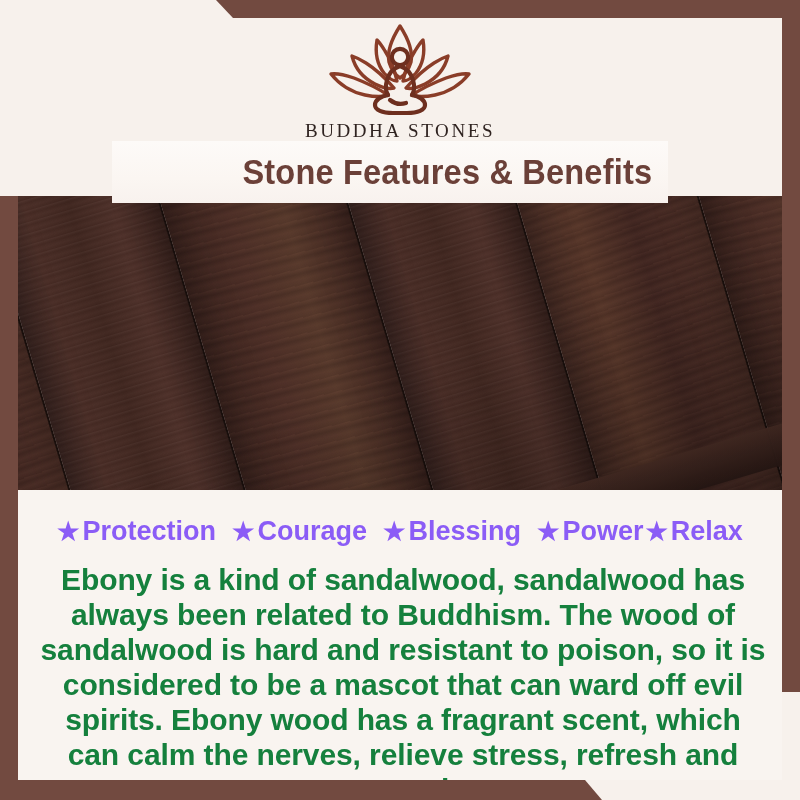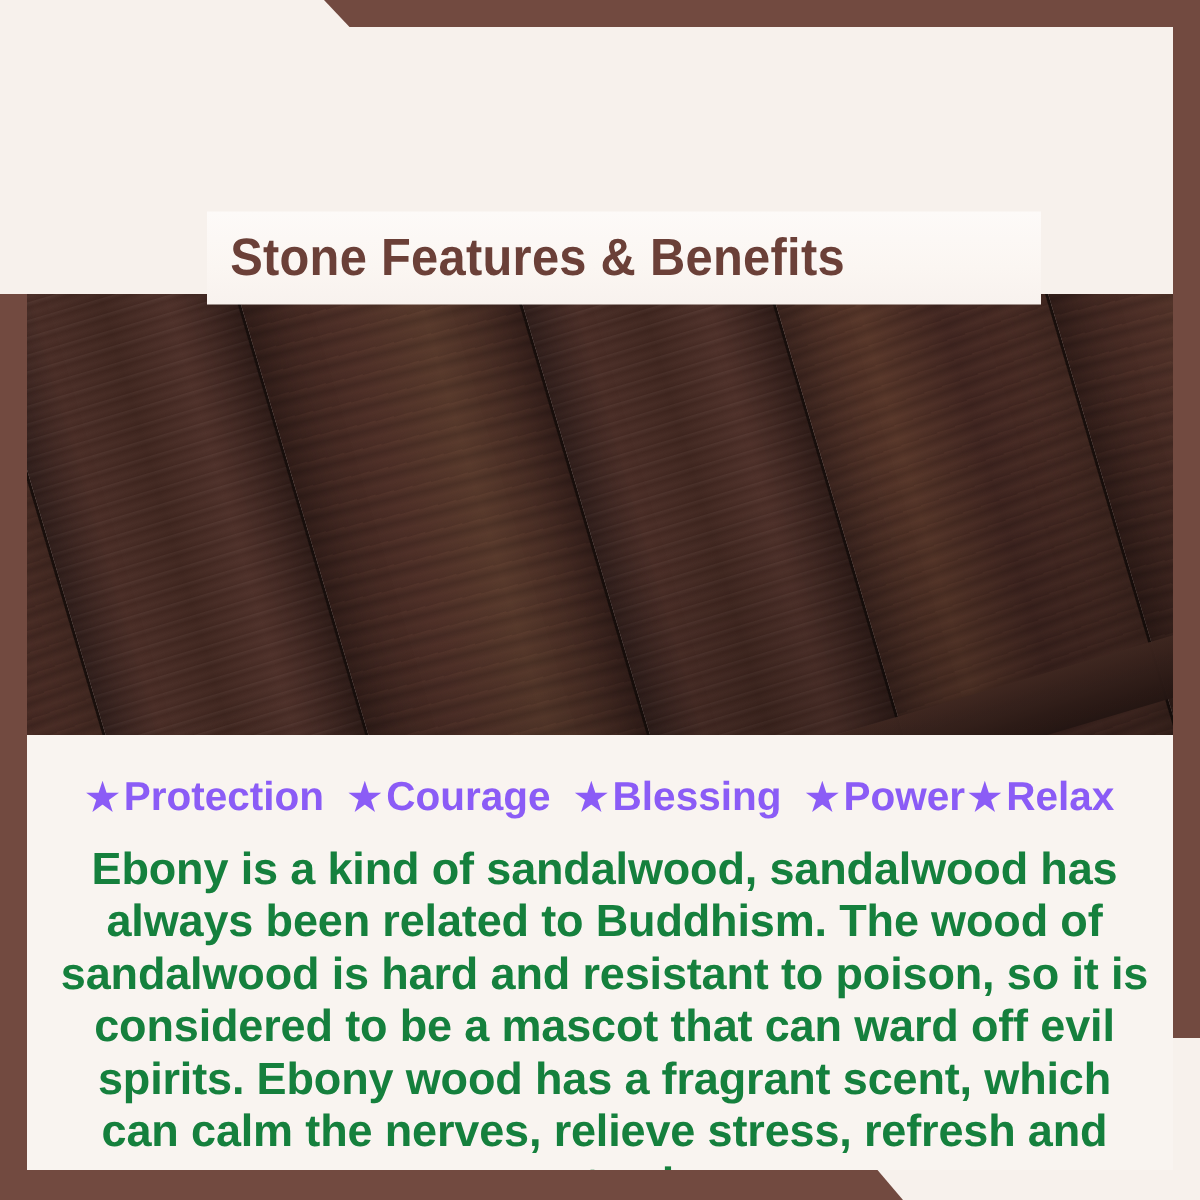--- a/index.html
+++ b/index.html
@@ -105,28 +105,28 @@
     font-size: 19px;
     letter-spacing: 2.6px;
     color: #2f2320;
     font-weight: 400;
   }
 
   
   .title-band {
     position: absolute;
     top: 141px;
-    left: 138px;
+    left: 112px;
     width: 556px;
     height: 62px;
     background: linear-gradient(180deg,#fdfaf8 0%, #fbf6f2 60%, #f8f2ee 100%);
     z-index: 5;
     display: flex;
     align-items: center;
-    justify-content: flex-start;
+    justify-content: flex-end;
   }
   .title-text {
     font-family: "Liberation Sans Narrow", "Liberation Sans", sans-serif;
     font-size: 35px;
     font-weight: bold;
     color: #6b4038;
     letter-spacing: 0.2px;
     transform: scaleX(0.93);
     white-space: nowrap;
   }
@@ -288,20 +288,43 @@
       <div class="plank grain-b" style="left:342px;width:178px;"></div>
       <div class="plank" style="left:522px;width:160px;"></div>
       <div class="plank grain-a" style="left:684px;width:174px;"></div>
       <div class="plank grain-b" style="left:860px;width:170px;"></div>
 
     </div>
     <div class="slab-edge"></div>
     <div class="photo-shade-top"></div>
   </div>
 
+  <div class="header">
+    <div class="logo-wrap">
+      <svg class="logo-mark" width="190" height="100" viewBox="0 0 190 100">
+        <g fill="none" stroke="#8a3d28" stroke-width="3.4" stroke-linecap="round" stroke-linejoin="round">
+          <path d="M95 8 C86 22 82 34 84 44 C87 54 92 58 95 60 C98 58 103 54 106 44 C108 34 104 22 95 8 Z"></path>
+          <path d="M72 22 C70 34 72 46 79 55 C84 61 89 63 92 63 C90 54 86 42 80 33 C77 28 74 24 72 22 Z"></path>
+          <path d="M118 22 C120 34 118 46 111 55 C106 61 101 63 98 63 C100 54 104 42 110 33 C113 28 116 24 118 22 Z"></path>
+          <path d="M47 38 C50 50 58 60 70 66 C78 70 85 71 89 70 C82 62 72 52 61 45 C55 41 50 39 47 38 Z"></path>
+          <path d="M143 38 C140 50 132 60 120 66 C112 70 105 71 101 70 C108 62 118 52 129 45 C135 41 140 39 143 38 Z"></path>
+          <path d="M26 56 C34 66 46 74 60 77 C70 79 78 79 83 77 C74 71 62 65 49 60 C40 57 31 55 26 56 Z"></path>
+          <path d="M164 56 C156 66 144 74 130 77 C120 79 112 79 107 77 C116 71 128 65 141 60 C150 57 159 55 164 56 Z"></path>
+        </g>
+        <g fill="none" stroke="#6e2f1f" stroke-width="4.2" stroke-linecap="round" stroke-linejoin="round">
+          <circle cx="95" cy="39" r="8.2"></circle>
+          <path d="M95 48 C89 50 84 55 82 62 C80 69 81 74 83 77"></path>
+          <path d="M95 48 C101 50 106 55 108 62 C110 69 109 74 107 77"></path>
+          <path d="M83 77 C76 78 70 82 70 87 C70 92 77 95 88 95 L102 95 C113 95 120 92 120 87 C120 82 114 78 107 77"></path>
+          <path d="M85 82 C90 86 95 87 101 85"></path>
+        </g>
+      </svg>
+      <div class="logo-text">BUDDHA STONES</div>
+    </div>
+  </div>
 
   <div class="title-band">
     <div class="title-text">Stone Features &amp; Benefits</div>
   </div>
 
 
   <div class="content">
     <div class="benefits">
       <span class="benefit gap-wide"><span class="star">★</span><span>Protection</span></span><span class="benefit gap-wide"><span class="star">★</span><span>Courage</span></span><span class="benefit gap-wide"><span class="star">★</span><span>Blessing</span></span><span class="benefit gap-tight"><span class="star">★</span><span>Power</span></span><span class="benefit"><span class="star">★</span><span>Relax</span></span>
     </div>

